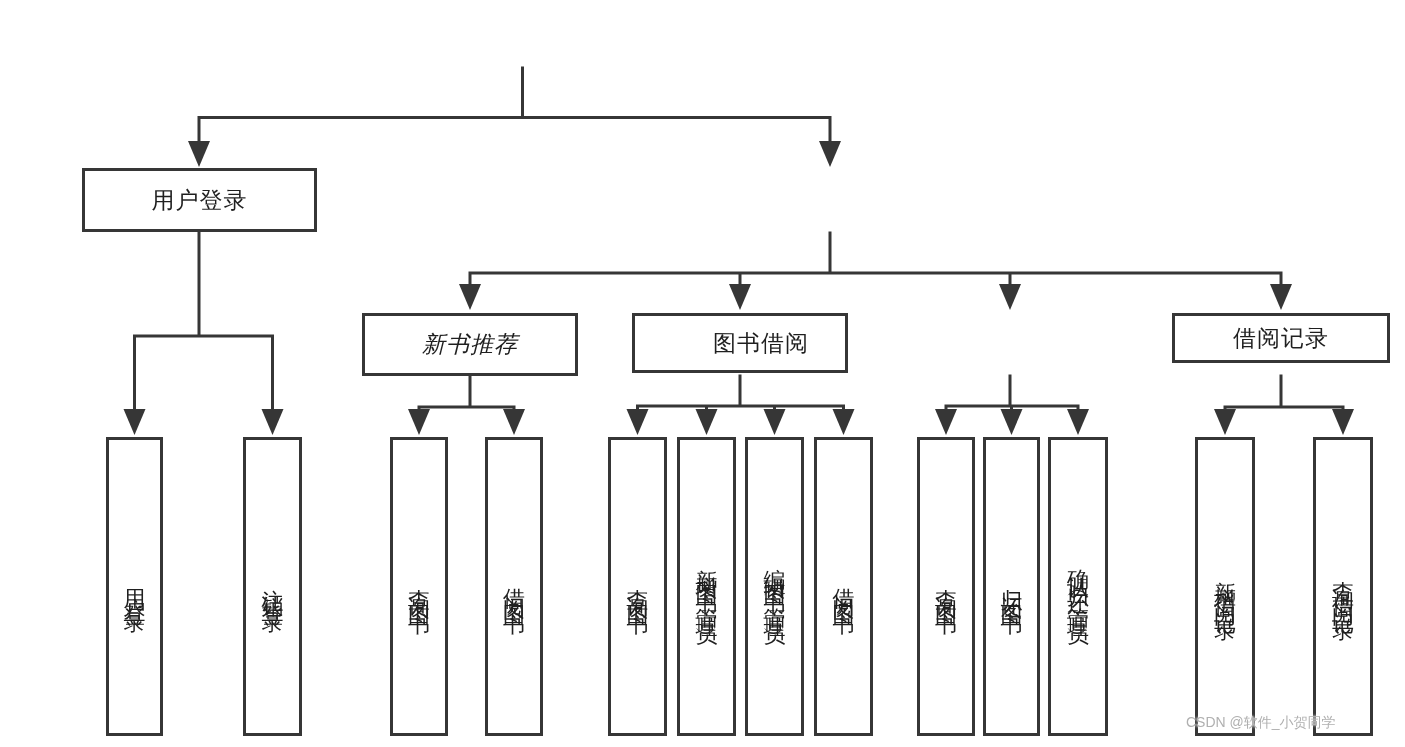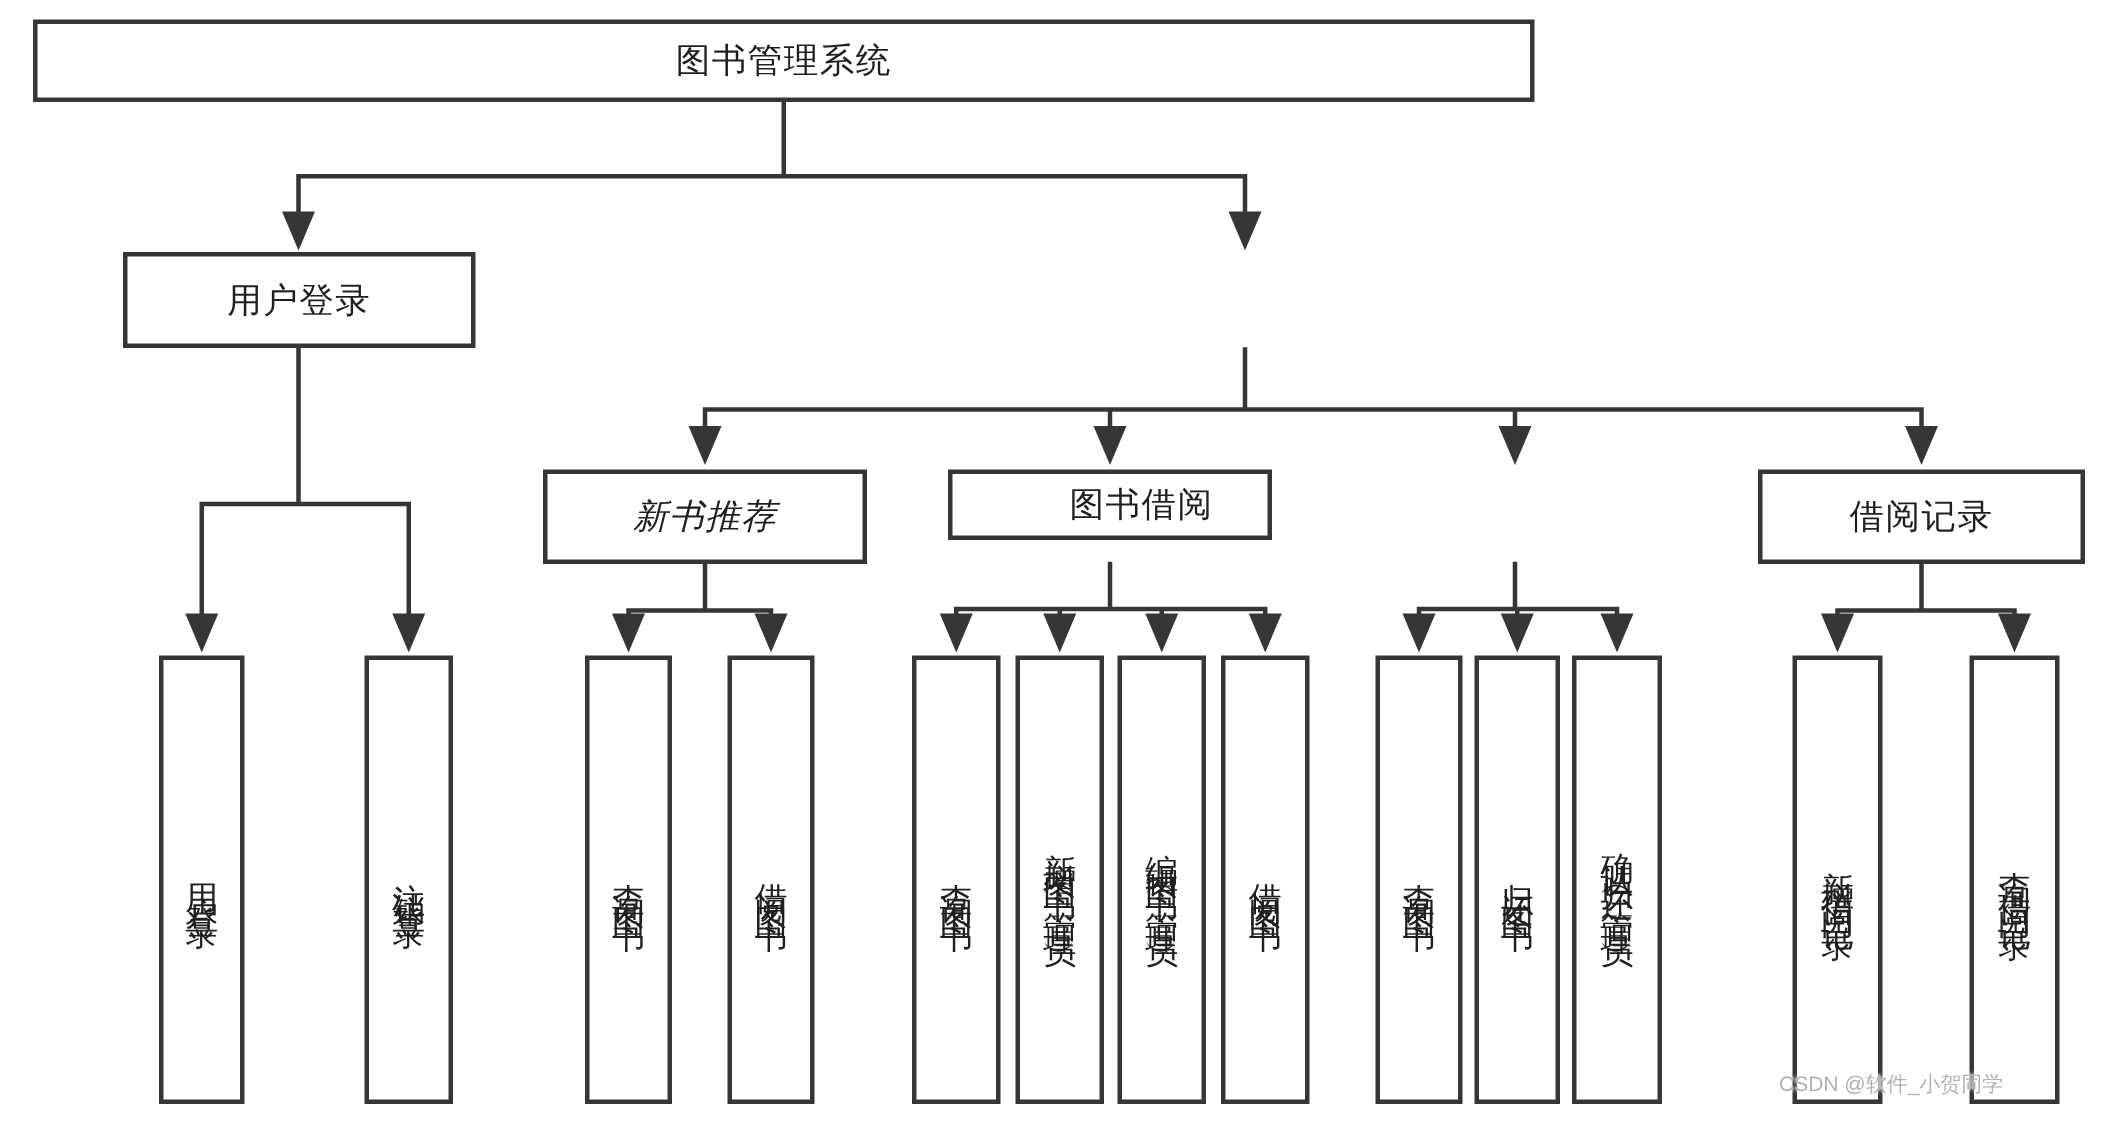--- a/index.html
+++ b/index.html
@@ -103,35 +103,32 @@
       <polygon points="1000.5,409 1022.5,409 1011.5,435"></polygon>
       <polygon points="1067,409 1089,409 1078,435"></polygon>
     </g>
     <g>
       <path d="M1281 376 V407 M1225 407 H1343 M1225 407 V412 M1343 407 V412"></path>
       <polygon points="1214,409 1236,409 1225,435"></polygon>
       <polygon points="1332,409 1354,409 1343,435"></polygon>
     </g>
   </svg>
 
-  <div class="node hnode" style="left:22px; top:13px; width:1001px; height:55px;">
-    <span>图书管理系统</span>
-  </div>
 
   <div class="node hnode" style="left:82px; top:168px; width:235px; height:64px;">
     <span>用户登录</span>
   </div>
 
   <div class="node hnode" style="left:362px; top:313px; width:216px; height:63px;font-style:italic;">
     <span>新书推荐</span>
   </div>
-  <div class="node hnode" style="left:632px; top:313px; width:216px; height:47px;padding-left:42px;">
+  <div class="node hnode" style="left:632px; top:313px; width:216px; height:60px;padding-left:42px;">
     <span>图书借阅</span>
   </div>
-  <div class="node hnode" style="left:1172px; top:313px; width:218px; height:63px;">
+  <div class="node hnode" style="left:1172px; top:313px; width:218px; height:50px;">
     <span>借阅记录</span>
   </div>
 
   <div class="node vnode" style="left:106px; width:57px;">
     <span class="vtext">用户登录</span>
   </div>
   <div class="node vnode" style="left:243px; width:59px;">
     <span class="vtext">注销登录</span>
   </div>
 

